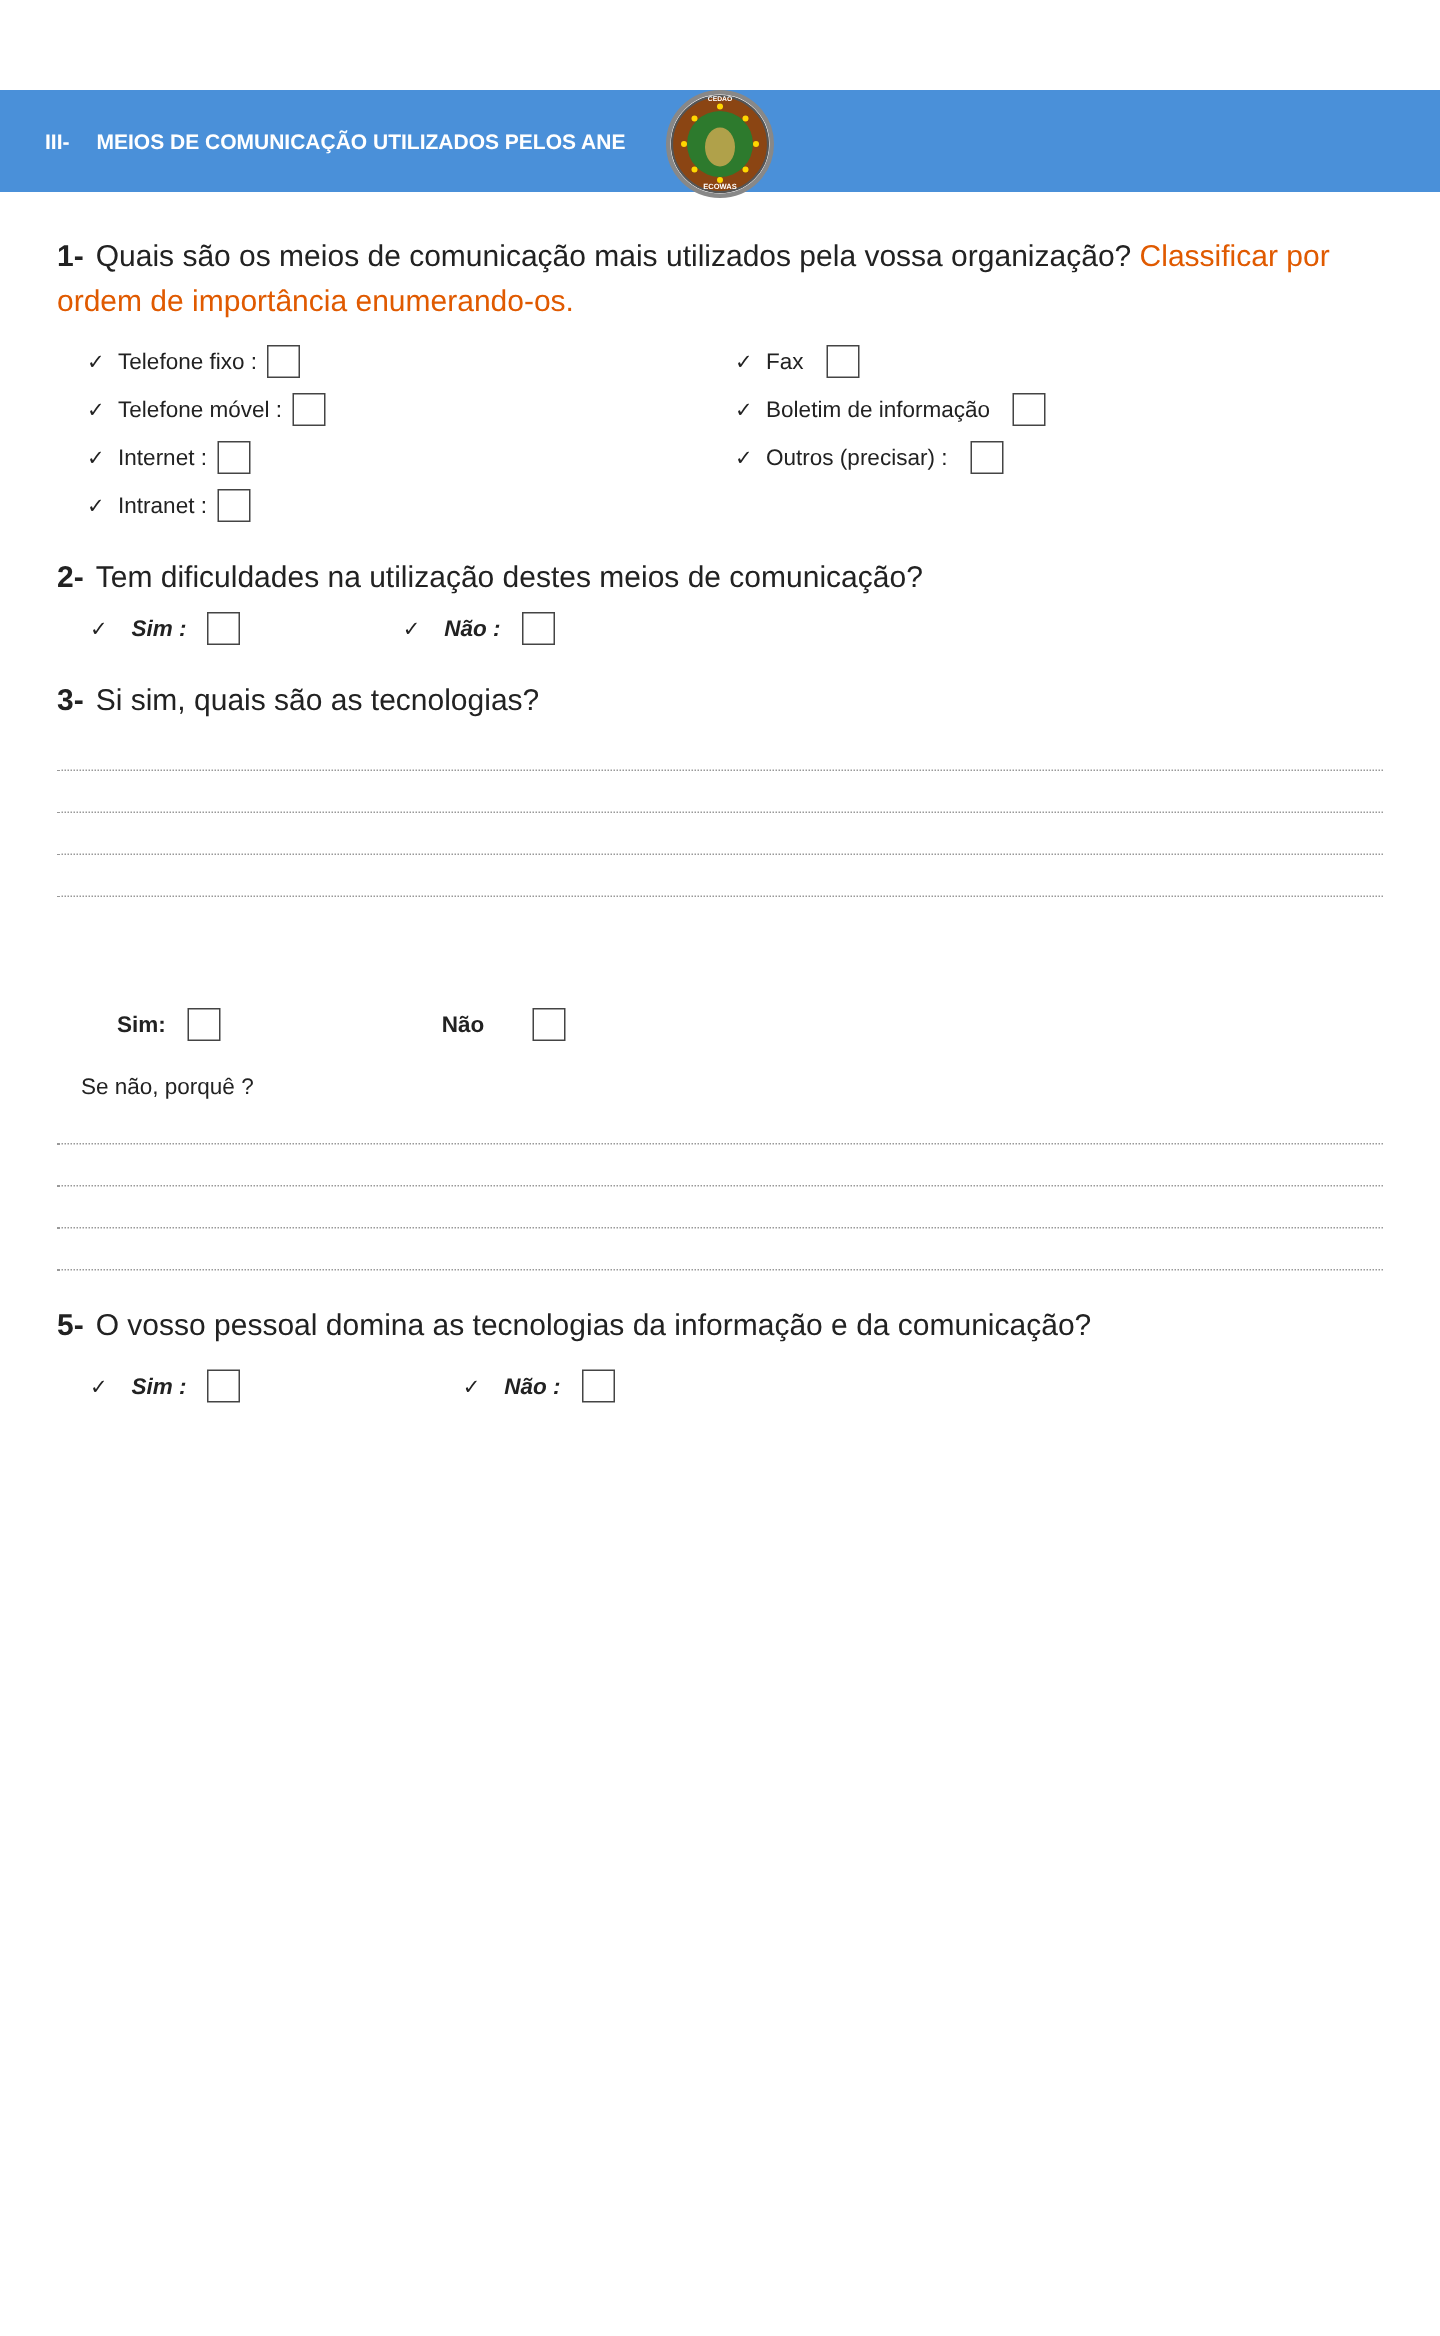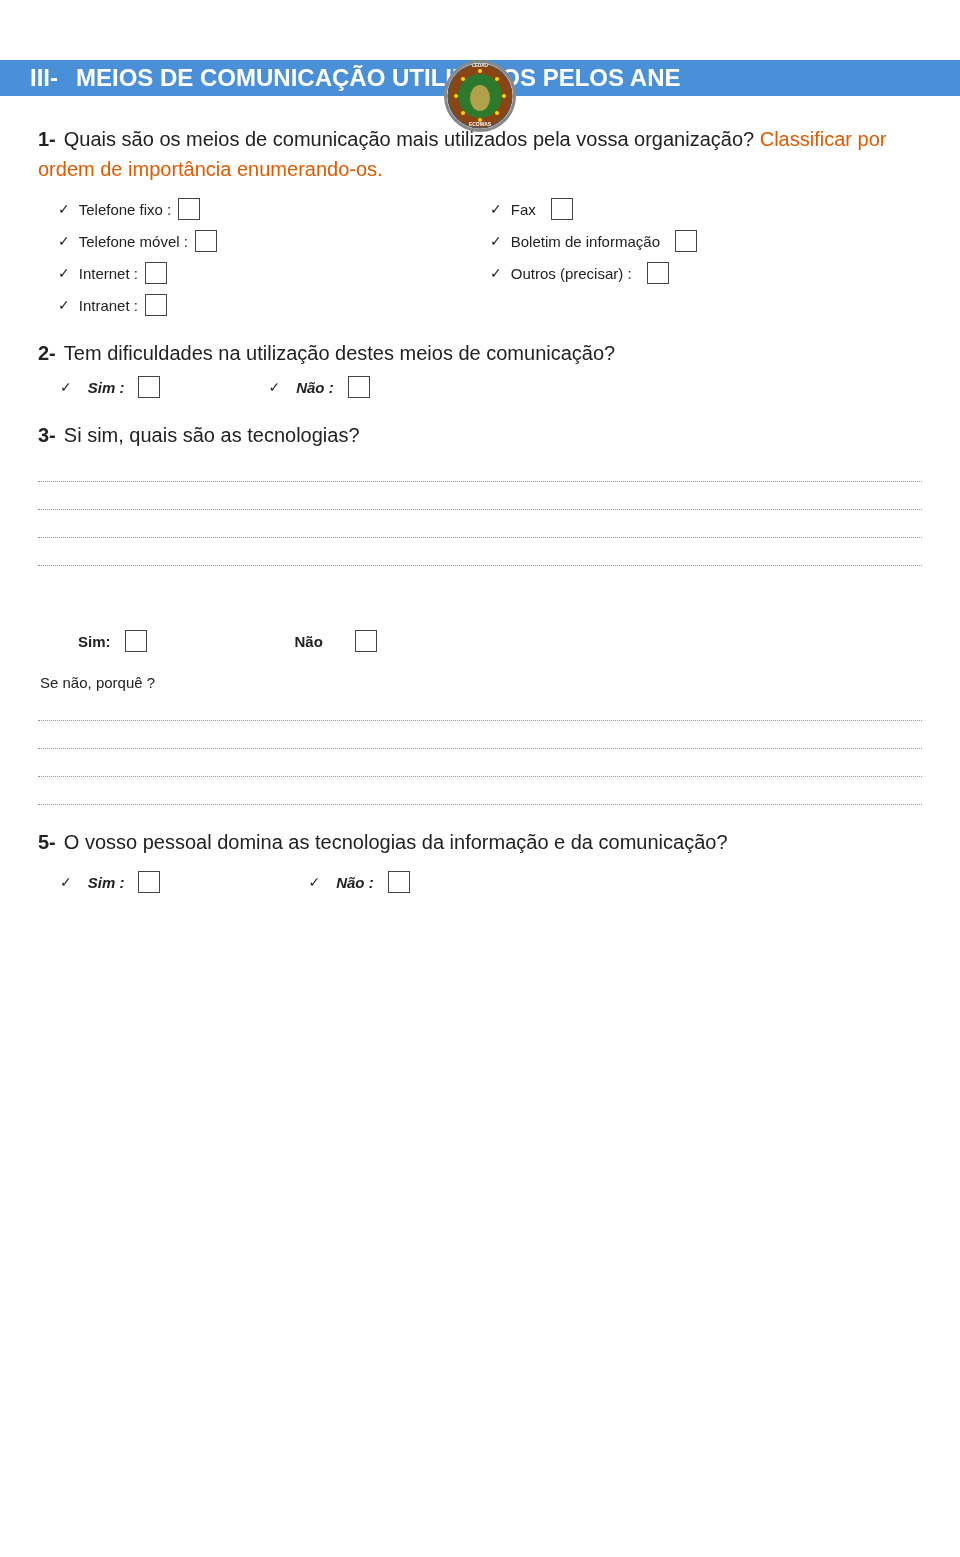--- a/index.html
+++ b/index.html
@@ -95,22 +95,22 @@
       font-size: 20px;
       margin-bottom: 8px;
       line-height: 1.5;
     }
     .bold { font-weight: bold; }
     .italic { font-style: italic; }
     .section-header {
       background: #4a90d9;
       color: #fff;
       font-weight: bold;
-      font-size: 24px;
-      padding: 4px 30px;
+      font-size: 14px;
+      padding: 26px 30px;
       margin-bottom: 28px;
       display: flex;
       align-items: center;
     }
     .roman { margin-right: 18px; }
   </style>
 </head>
 <body>
 
 <div class="page">
@@ -222,28 +222,28 @@
         <div class="dot-line"></div>
         <div class="dot-line"></div>
         <div class="dot-line"></div>
         <div class="dot-line"></div>
       </div>
     </div>
 
     <div style="height: 28px;"></div>
 
     <div class="section">
-      <div class="q-row" style="margin-top:14px;text-align:right;">
+      <div class="q-row" style="margin-top:24px;text-align:right;">
         <span class="bold" style="margin-left:18px;">Sim:</span>
         <span class="check-box"></span>
         <span style="margin-left:120px;"></span>
         <span class="bold">Não</span>
         <span class="check-box" style="margin-left:18px;"></span>
       </div>
-      <div style="margin-top:22px; margin-left:2px;">
+      <div style="margin-top:22px; margin-left:16px;">
         <span>Se não, porquê ?</span>
       </div>
       <div class="dot-lines" style="margin-top:8px;">
         <div class="dot-line"></div>
         <div class="dot-line"></div>
         <div class="dot-line"></div>
         <div class="dot-line"></div>
       </div>
     </div>
 

